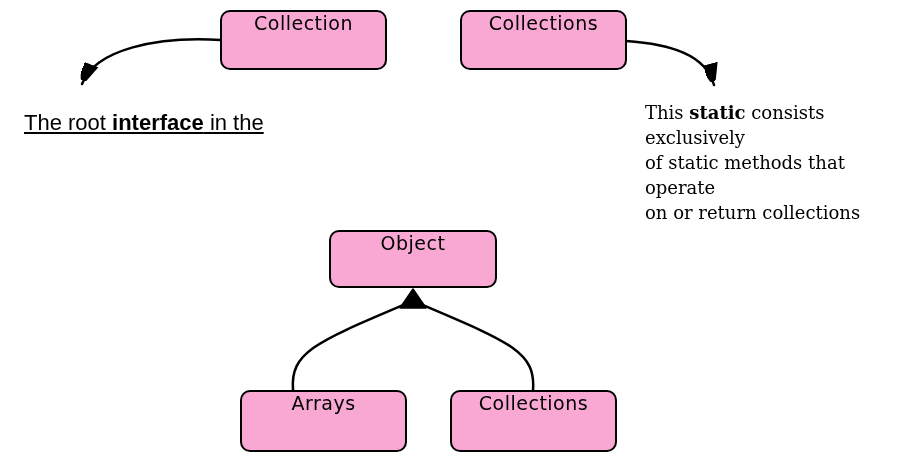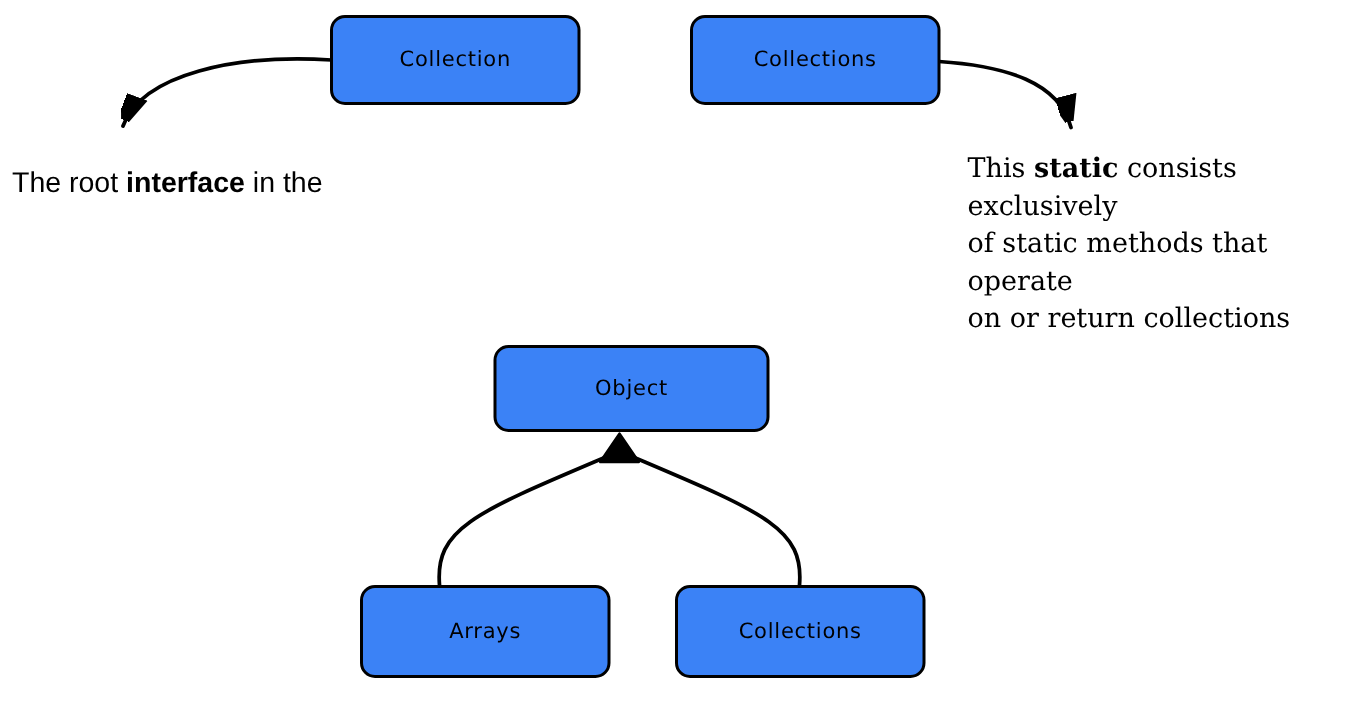--- a/index.html
+++ b/index.html
@@ -20,47 +20,48 @@
     left: 0;
     top: 0;
     width: 910px;
     height: 467px;
   }
   .node {
     position: absolute;
     box-sizing: border-box;
     border: 2.5px solid #000000;
     border-radius: 10px;
-    background: #3b82f6;
+    background: #f9a8d4;
     display: flex;
-    align-items: center;
+    align-items: flex-start;
     justify-content: center;
     font-family: "DejaVu Sans", sans-serif;
-    font-size: 14px;
+    font-size: 19px;
     color: #000000;
     letter-spacing: 0.5px;
   }
   .node-collection      { left: 220px; top: 10px;  width: 167px; height: 60px; }
   .node-collections-top { left: 460px; top: 10px;  width: 167px; height: 60px; }
-  .node-object          { left: 329px; top: 230px; width: 184px; height: 58px; }
+  .node-object          { left: 329px; top: 230px; width: 168px; height: 58px; }
   .node-arrays          { left: 210px; top: 390px; width: 167px; height: 62px; margin-left: 30px; }
   .node-collections-bot { left: 450px; top: 390px; width: 167px; height: 62px; }
 
   .note {
     position: absolute;
     color: #000000;
   }
   .note .line { display: block; }
   .note-left {
-    left: 8px;
+    left: 24px;
     top: 110px;
     width: 240px;
     font-family: "Liberation Sans", sans-serif;
-    font-size: 19px;
+    font-size: 22px;
     line-height: 26px;
+    text-decoration: underline;
   }
   .note-right {
     left: 645px;
     top: 100px;
     width: 275px;
     font-family: "DejaVu Serif", serif;
     font-size: 18px;
     line-height: 25px;
   }
   .bold { font-weight: bold; }

